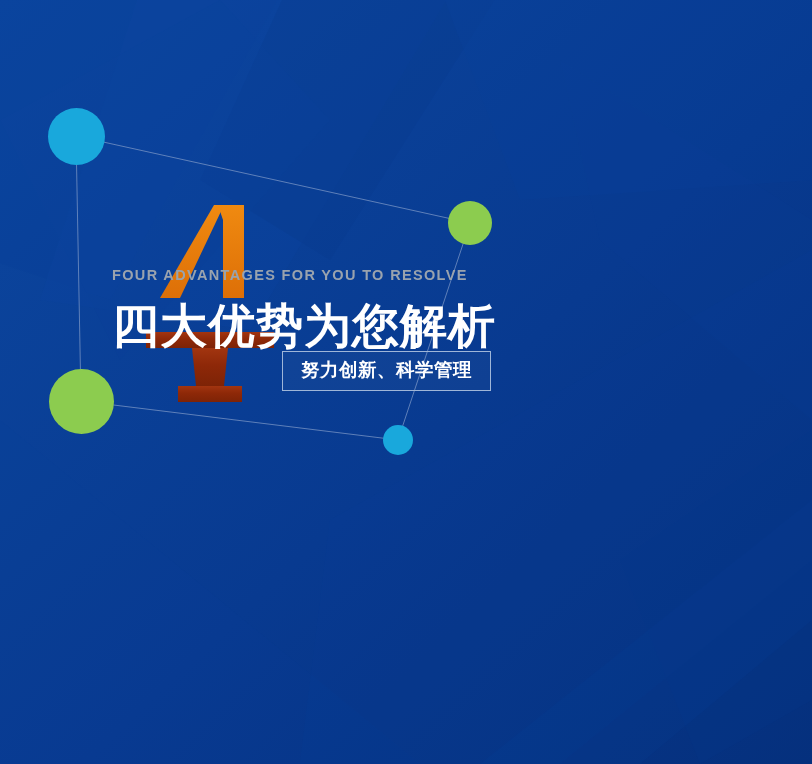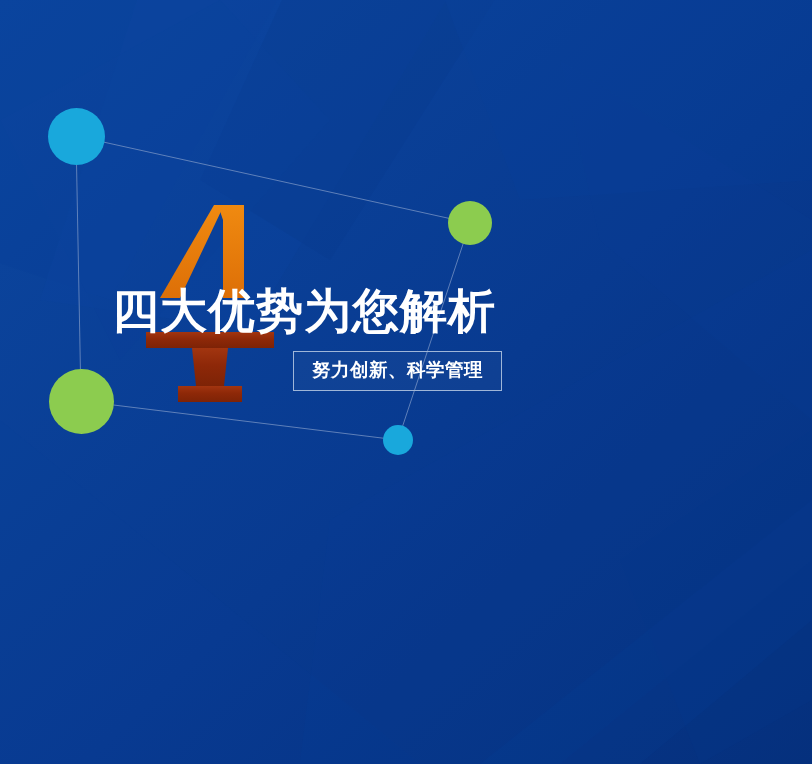--- a/index.html
+++ b/index.html
@@ -77,21 +77,21 @@
     font-size:47px;
     font-weight:700;
     letter-spacing:1px;
     line-height:1.08;
     white-space:nowrap;
     font-family:"DejaVu Sans","Liberation Sans",sans-serif;
   }
 
   #tagline-wrap{
     position:absolute;
-    left:293px; top:351px;
+    left:282px; top:351px;
     border:1px solid #9fb6d8;
     padding:9px 18px 10px;
     background:rgba(255,255,255,0.03);
   }
   #tagline{
     color:#ffffff;
     font-size:18.5px;
     font-weight:700;
     letter-spacing:0.5px;
     line-height:1;
@@ -161,20 +161,21 @@
     </g>
 
     <g fill="url(#redGrad)">
       <rect x="6" y="132" width="128" height="16"></rect>
       <polygon points="52,148 88,148 84,186 56,186"></polygon>
       <rect x="38" y="186" width="64" height="16"></rect>
     </g>
   </svg>
 
   <div id="copy">
+    <div id="eyebrow">FOUR ADVANTAGES FOR YOU TO RESOLVE</div>
     <div id="headline">四大优势为您解析</div>
   </div>
 
   <div id="tagline-wrap">
     <div id="tagline">努力创新、科学管理</div>
   </div>
 
 </div>
 
 </body></html>

